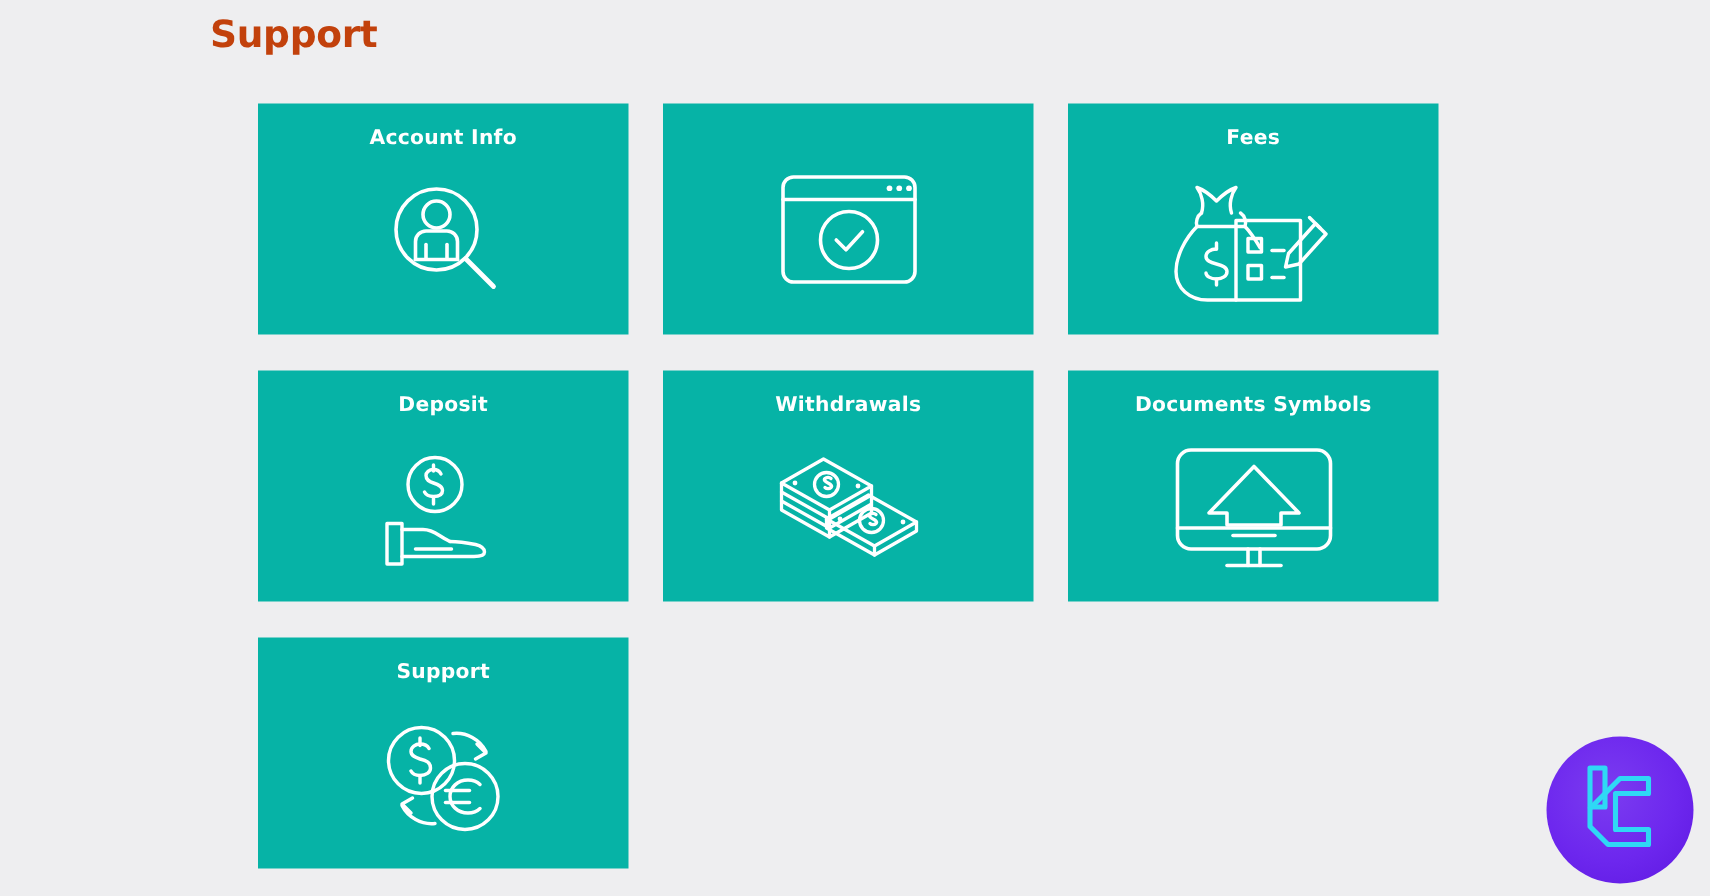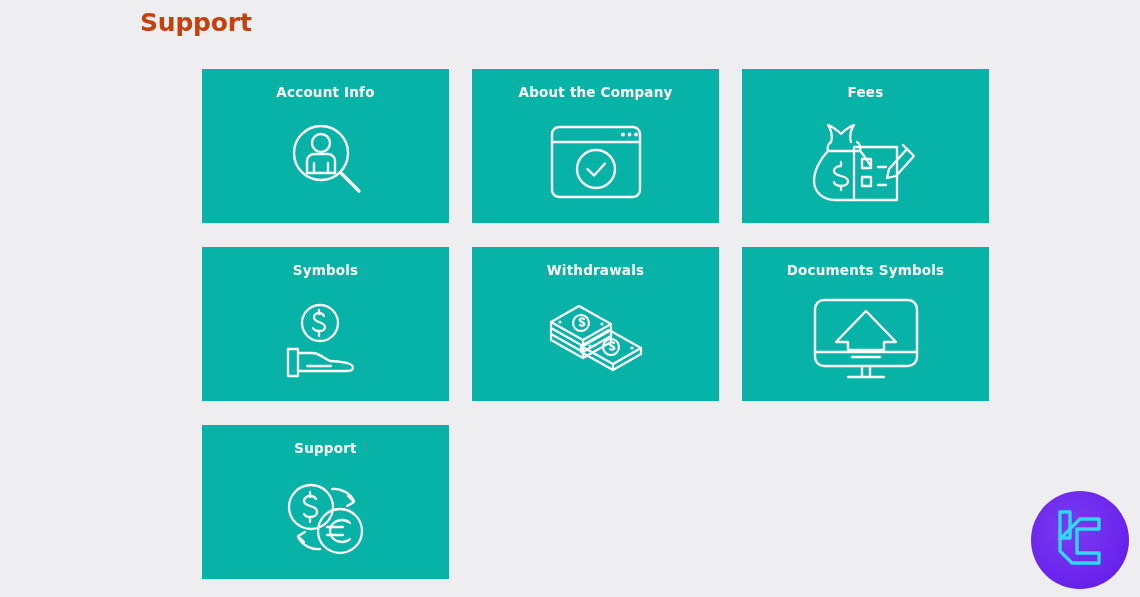--- a/index.html
+++ b/index.html
@@ -19,21 +19,21 @@
     left: 140px;
     top: 7px;
     font-size: 25px;
     font-weight: bold;
     color: #c2410c;
     letter-spacing: -0.2px;
     line-height: 32px;
   }
   #card-grid {
     position: absolute;
-    left: 202px;
+    left: 172px;
     top: 69px;
     width: 788px;
     display: flex;
     flex-wrap: wrap;
     gap: 24px 23px;
   }
   .support-card {
     width: 247px;
     height: 154px;
     background: #06b3a6;
@@ -92,21 +92,20 @@
         <path d="M24 51 v-12 a7 7 0 0 1 7 -7 h14 a7 7 0 0 1 7 7 v12"></path>
         <path d="M31 41 v9"></path>
         <path d="M45 41 v9"></path>
         <path d="M24 51 h28"></path>
         <path d="M57.5 50.5 L76 69" stroke-width="3.2"></path>
       </svg>
     </div>
   </div>
 
   <div class="support-card">
-    <div class="card-title">About the Company</div>
     <div class="card-icon">
       <svg width="94" height="76" viewBox="0 0 94 76" fill="none" stroke="#ffffff" stroke-width="2.4" stroke-linecap="round" stroke-linejoin="round">
         <rect x="3" y="3" width="88" height="70" rx="7"></rect>
         <path d="M3 18 h88"></path>
         <circle cx="74" cy="10.5" r="1.9" fill="#ffffff" stroke="none"></circle>
         <circle cx="80.5" cy="10.5" r="1.9" fill="#ffffff" stroke="none"></circle>
         <circle cx="87" cy="10.5" r="1.9" fill="#ffffff" stroke="none"></circle>
         <circle cx="47" cy="45" r="19"></circle>
         <path d="M38.5 45 L45 51.5 L56 39.5"></path>
       </svg>
@@ -129,21 +128,21 @@
         <rect x="51" y="56" width="9" height="9"></rect>
         <path d="M67 46 h8"></path>
         <path d="M67 64 h8"></path>
         <path d="M78 48 L96 28 l7 7 L85 55 l-9 2 z"></path>
         <path d="M92 24 l7 7"></path>
       </svg>
     </div>
   </div>
 
   <div class="support-card">
-    <div class="card-title">Symbols</div>
+    <div class="card-title">Deposit</div>
     <div class="card-icon">
       <svg width="82" height="78" viewBox="0 0 82 78" fill="none" stroke="#ffffff" stroke-width="2.3" stroke-linecap="round" stroke-linejoin="round">
         <circle cx="35" cy="22" r="18"></circle>
         <path d="M39 15 c-1 -2 -3 -3 -5 -3 c-3 0 -5 2 -5 4 c0 3 2 4 5 5 c3 1 6 2 6 5 c0 3 -3 4 -6 4 c-3 0 -5 -1 -6 -3"></path>
         <path d="M34 9 v4"></path>
         <path d="M34 31 v4"></path>
         <rect x="3" y="48" width="10" height="27"></rect>
         <path d="M13 52 h14 c3 0 8 2 11 4 c3 2 5 3 7 4"></path>
         <path d="M45 60 c6 0 12 1 17 2 c4 1 6 3 6 5 c0 2 -3 3 -7 3 h-48"></path>
         <path d="M22 65 h24"></path>

